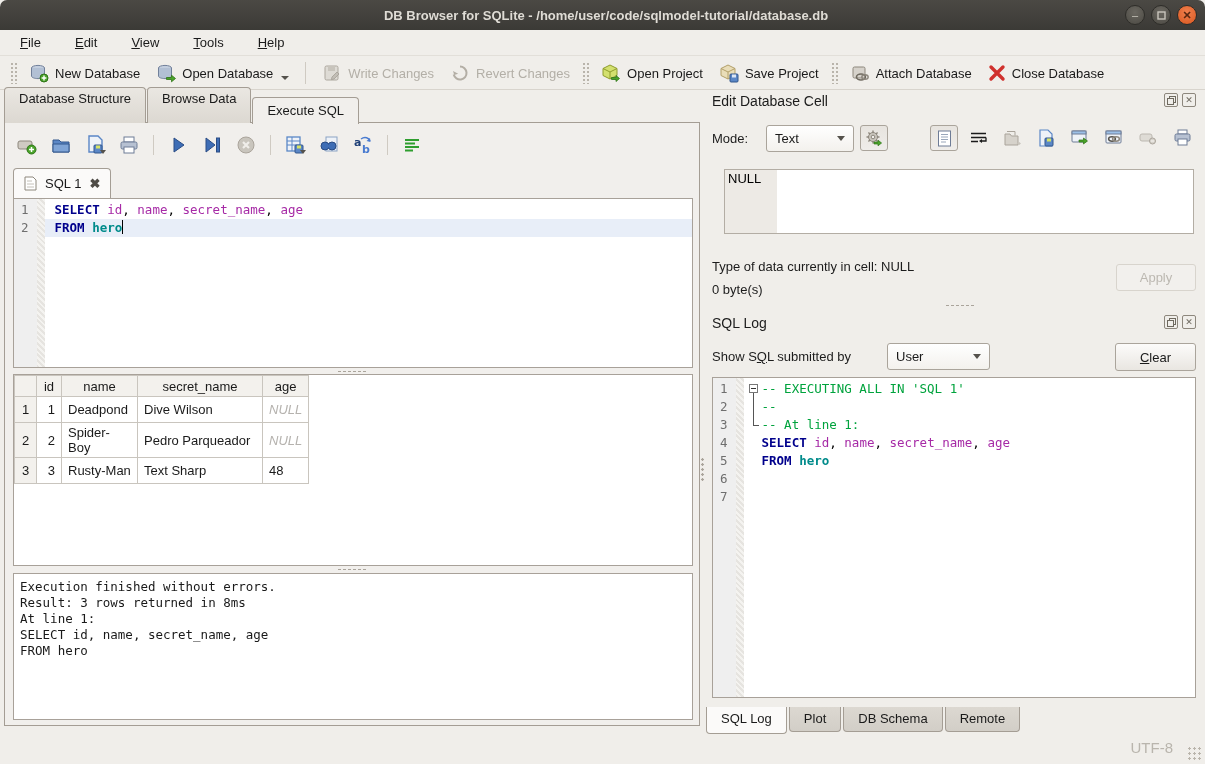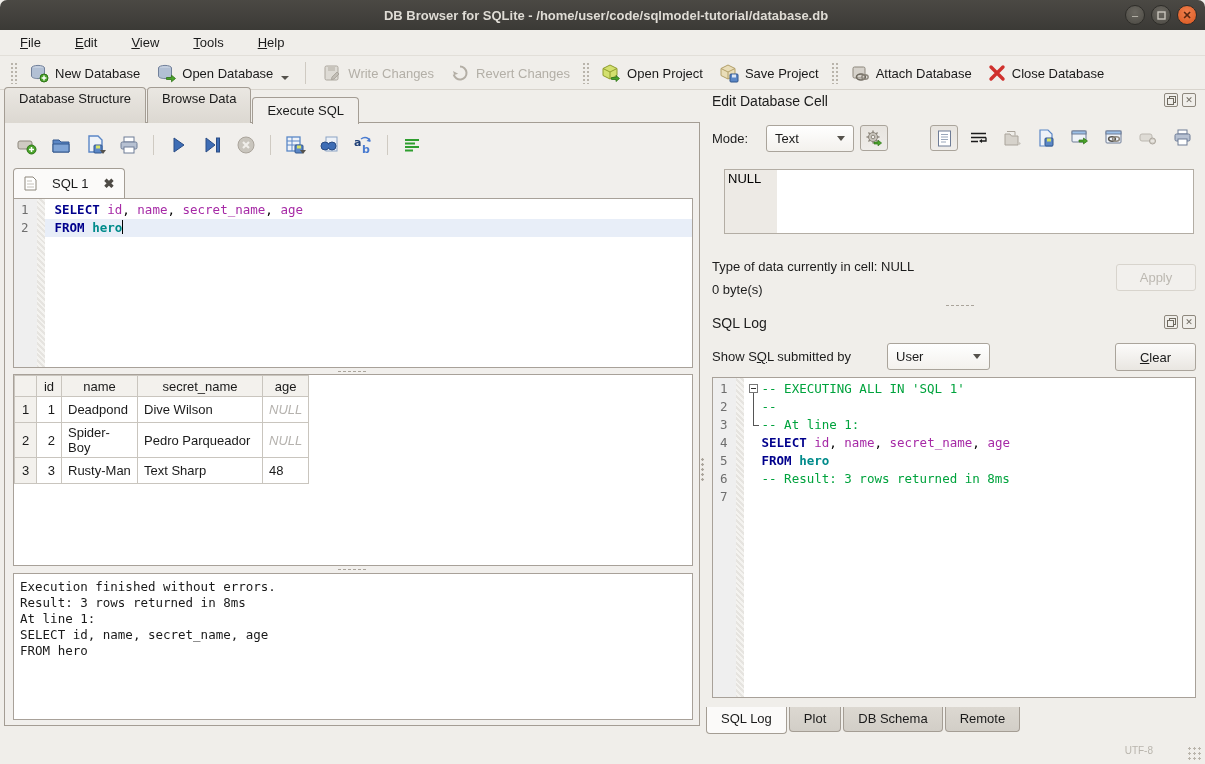--- a/index.html
+++ b/index.html
@@ -49,21 +49,21 @@
 
   
   .sql-toolbar { position:absolute; top:8px; left:10px; height:28px; display:flex; align-items:center; gap:10px; }
   .stb-btn { width:24px; height:24px; display:flex; align-items:center; justify-content:center; border-radius:3px; }
   .stb-sep { width:1px; height:20px; background:#cfcac2; margin:0 2px; }
   .stb-caret { width:0; height:0; border-left:3.5px solid transparent; border-right:3.5px solid transparent;
     border-top:4px solid #55524c; margin:14px 0 0 -6px; }
 
   
   .sql-subtabs { position:absolute; top:45px; left:8px; display:flex; }
-  .subtab { display:flex; align-items:center; gap:15px; padding:5px 10px; font-size:13px;
+  .subtab { display:flex; align-items:center; gap:8px; padding:5px 10px; font-size:13px;
     background:#fbfaf9; border:1px solid #a49d94; border-bottom:none; border-radius:4px 4px 0 0; height:30px;justify-content:flex-end; }
   .subtab .close-x { color:#4e4b46; font-weight:bold; font-size:13px; }
 
   
   .codebox { position:absolute; background:#fff; border:1px solid #a8a199; display:flex; overflow:hidden; }
   .editor-box { top:75px; left:8px; width:680px; height:170px; }
   .gutter { background:#efefef; color:#6f6f6f; font-family:"DejaVu Sans Mono", monospace;
     font-size:12.5px; line-height:18px; padding:2px 0 0; text-align:left; }
   .gutter div { padding:0 8px 0 7px; }
   .hatch { width:8px; background:repeating-linear-gradient(45deg,#e6e4e0 0 2px,#f4f3f0 2px 4px); }
@@ -137,21 +137,21 @@
   .log-box { top:377px; left:712px; width:484px; height:321px; }
 
   
   .dock-tabs { position:absolute; top:707px; left:706px; display:flex; align-items:flex-start; height:28px; }
   .dtab { height:25px; padding:4px 14px 0; font-size:13px; background:linear-gradient(#dcd8d1,#d2cec7);
     border:1px solid #a49d94; border-top:none; border-radius:0 0 4px 4px; margin-right:2px; }
   .dtab.active { background:#fbfaf9; height:27px; }
 
   
   .statusbar { position:absolute; bottom:0; left:0; right:0; height:30px; }
-  .encoding { position:absolute; right:52px; bottom:8px; color:#b9b5ad; font-size:10px; }
+  .encoding { position:absolute; right:32px; bottom:8px; color:#b9b5ad; font-size:15px; }
   .grip { position:absolute; right:4px; bottom:4px; width:14px; height:14px;
     background-image:radial-gradient(#b9b4ab 1px, transparent 1.2px); background-size:5px 5px; }
 </style>
 </head>
 <body>
 
 <div class="titlebar">
   <div class="title">DB Browser for SQLite - /home/user/code/sqlmodel-tutorial/database.db</div>
   <div class="win-btns">
     <div class="wbtn">
@@ -558,21 +558,20 @@
       <div>6</div>
       <div>7</div>
     </div>
   <div class="hatch"></div>
   <div class="code-area" id="log-code">
       <div class="code-line" style="display: flex; padding-left: 2px;"><span class="fold"><i class="fold-box"></i><i class="fold-below"></i></span><span class="tk-cm">-- EXECUTING ALL IN 'SQL 1'</span></div>
       <div class="code-line" style="display: flex; padding-left: 2px;"><span class="fold"><i class="fold-mid"></i></span><span class="tk-cm">--</span></div>
       <div class="code-line" style="display: flex; padding-left: 2px;"><span class="fold"><i class="fold-top"></i><i class="fold-end"></i></span><span class="tk-cm">-- At line 1:</span></div>
       <div class="code-line" style="display: flex; padding-left: 2px;"><span class="fold"></span><span class="tk-kw">SELECT</span><span class="tk-pl"> </span><span class="tk-id">id</span><span class="tk-pl">, </span><span class="tk-id">name</span><span class="tk-pl">, </span><span class="tk-id">secret_name</span><span class="tk-pl">, </span><span class="tk-id">age</span></div>
       <div class="code-line" style="display: flex; padding-left: 2px;"><span class="fold"></span><span class="tk-kw">FROM</span><span class="tk-pl"> </span><span class="tk-tbl">hero</span></div>
-      <div class="code-line" style="display: flex; padding-left: 2px;"><span class="fold"></span><span class="tk-cm">-- Result: 3 rows returned in 8ms</span></div>
       <div class="code-line" style="display: flex; padding-left: 2px;"><span class="fold"></span></div>
     </div>
 </div>
 
 <div class="dock-tabs" id="dock-tabs">
     <div class="dtab active">SQL Log</div>
     <div class="dtab">Plot</div>
     <div class="dtab">DB Schema</div>
     <div class="dtab">Remote</div>
   </div>

